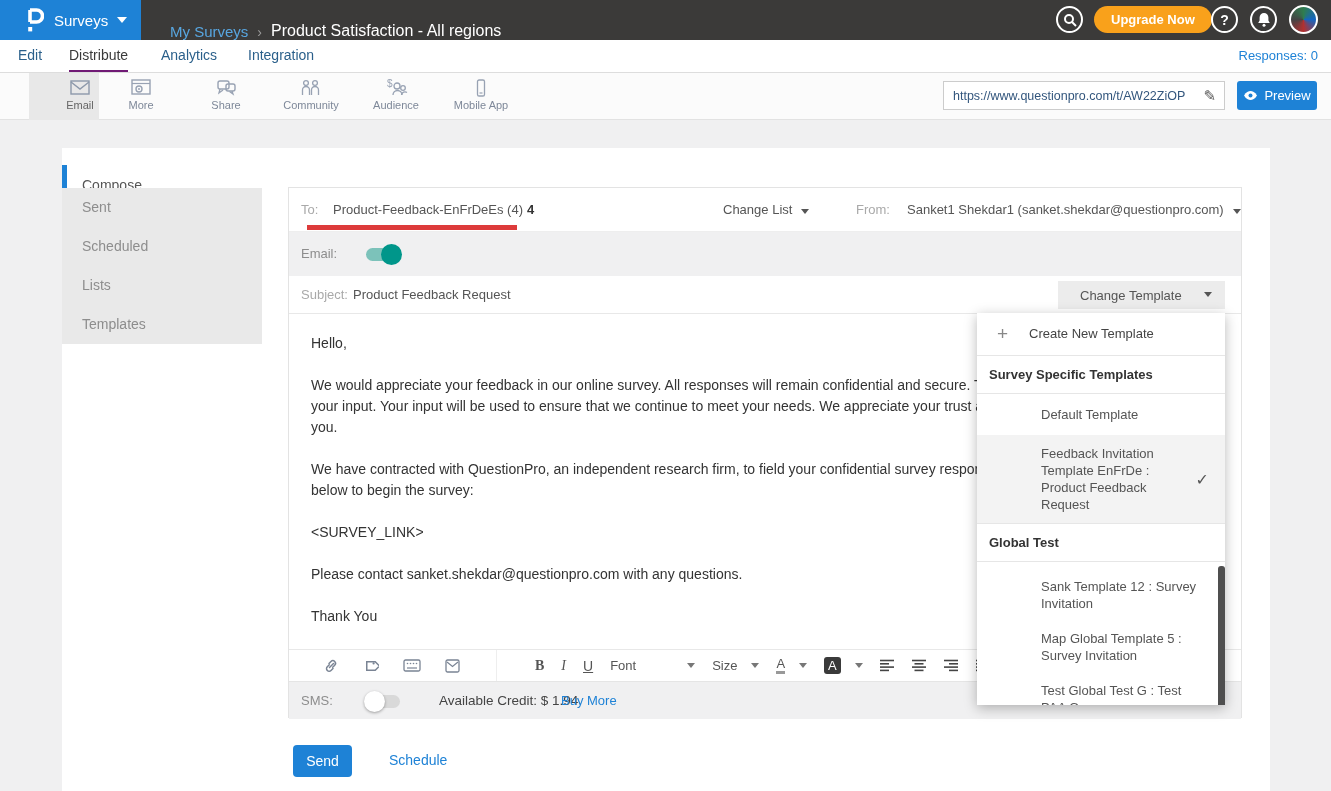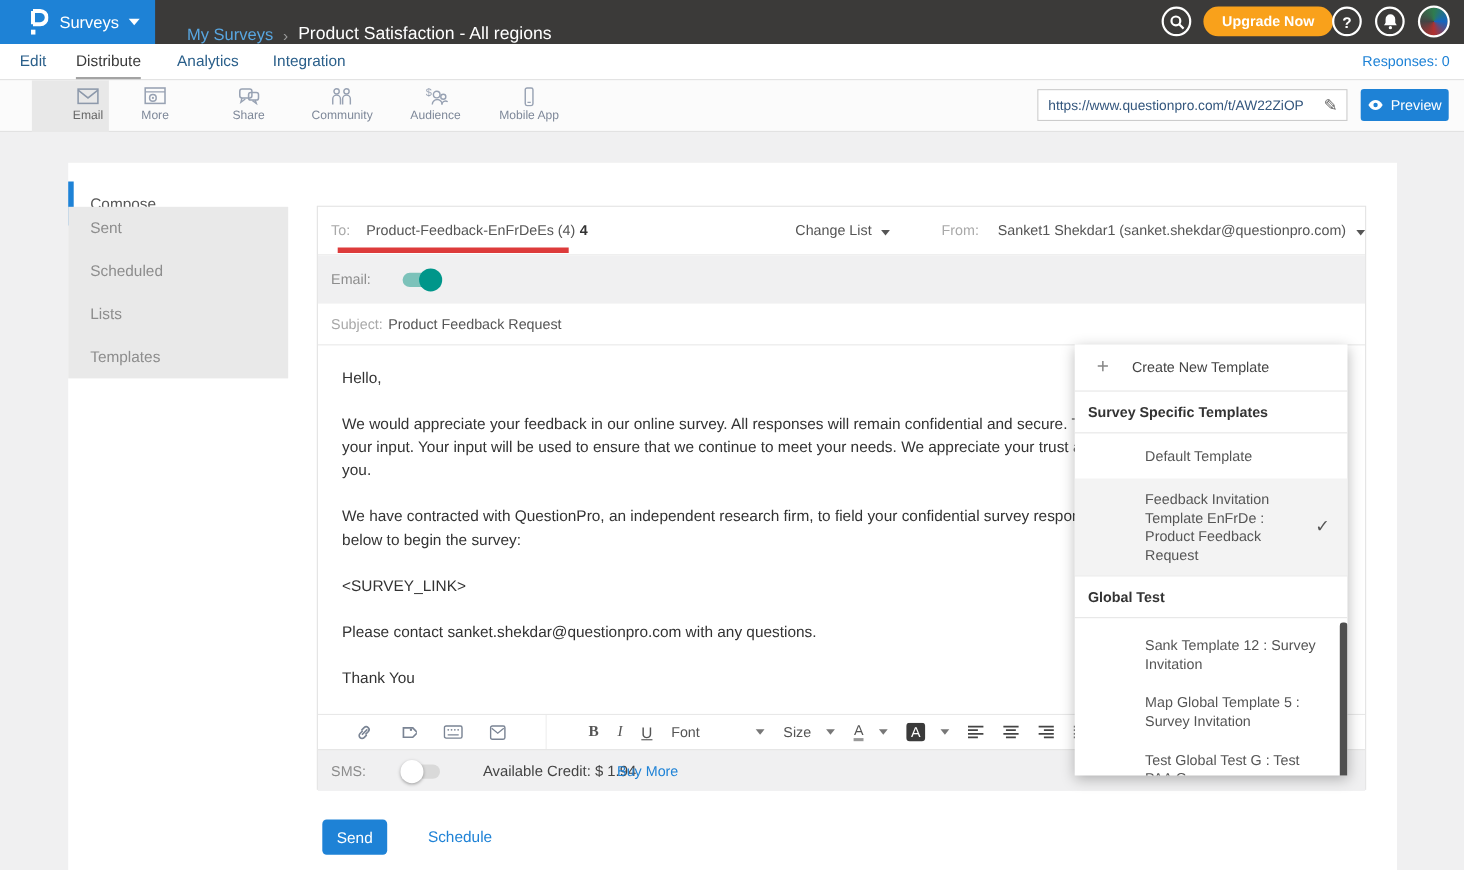--- a/index.html
+++ b/index.html
@@ -16,21 +16,21 @@
   .bc-parent { color:#58a6e0; font-size:15px; cursor:pointer; }
   .bc-sep { color:#9a9a9a; font-size:14px; }
   .bc-title { color:#fff; font-size:16px; }
   .tb-circle { position:absolute; top:6px; width:27px; height:27px; border:2px solid #fff; border-radius:50%; display:flex; align-items:center; justify-content:center; color:#fff; font-weight:bold; font-size:14px; cursor:pointer; }
   .upgrade-btn { position:absolute; left:1094px; top:6px; height:27px; padding:0 17px; background:#f9a11b; border:none; border-radius:14px; color:#fff; font-weight:bold; font-size:13px; font-family:"Liberation Sans",sans-serif; cursor:pointer; }
   .avatar { position:absolute; left:1289px; top:5px; width:29px; height:29px; border-radius:50%; border:2px solid #fff; background:conic-gradient(#2f7d4f,#1565c0,#b33030,#444,#2f7d4f); cursor:pointer; }
 
   
   .tabbar { position:absolute; left:0; top:40px; width:1331px; height:33px; background:#fff; border-bottom:1px solid #ddd; }
   .tab { position:absolute; top:0; height:32px; line-height:30px; font-size:14px; color:#2a5f8a; cursor:pointer; }
-  .tab.active { color:#3a3a3a; border-bottom:2px solid #a3a3a3; }
+  .tab.active { color:#3a3a3a; border-bottom:2px solid #701a75; }
   .responses { position:absolute; right:13px; top:0; height:32px; line-height:32px; color:#1e82d6; font-size:13px; }
 
   
   .channelbar { position:absolute; left:0; top:73px; width:1331px; height:47px; background:#fbfbfb; border-bottom:1px solid #e2e2e2; }
   .channel { position:absolute; top:0; width:80px; height:47px; display:flex; flex-direction:column; align-items:center; justify-content:flex-start; padding-top:6px; cursor:pointer; color:#8d99ab; }
   .channel.active { background:#e8e8e8; width:70px; }
   .channel .ch-label { font-size:11px; color:#7e8899; margin-top:2px; }
   .channel.active .ch-label { color:#666; }
   .url-box { position:absolute; left:943px; top:8px; width:282px; height:29px; background:#fff; border:1px solid #ccc; display:flex; align-items:center; }
   .url-box input { flex:1; border:none; outline:none; font-size:12.5px; color:#33567d; padding:0 4px 0 9px; font-family:"Liberation Sans",sans-serif; background:transparent; width:230px; }
@@ -238,20 +238,21 @@
       <div class="email-row">
         <span class="email-lbl">Email:</span>
         <span class="toggle-on">
             <span class="knob"></span>
           </span>
       </div>
 
       <div class="subject-row">
         <span class="lbl subject-lbl">Subject:</span>
         <span class="subject-value">Product Feedback Request</span>
+        <button class="change-template-btn"><span>Change Template</span><span class="caret ct-caret"></span></button>
       </div>
 
       <div class="body-area">
         <p>Hello,</p>
         <p>We would appreciate your feedback in our online survey. All responses will remain confidential and secure. Thank you in advance for your input. Your input will be used to ensure that we continue to meet your needs. We appreciate your trust and look forward to serving you.</p>
         <p>We have contracted with QuestionPro, an independent research firm, to field your confidential survey responses. Please click on the link below to begin the survey:</p>
         <p>&lt;SURVEY_LINK&gt;</p>
         <p>Please contact sanket.shekdar@questionpro.com with any questions.</p>
         <p>Thank You</p>
       </div>

